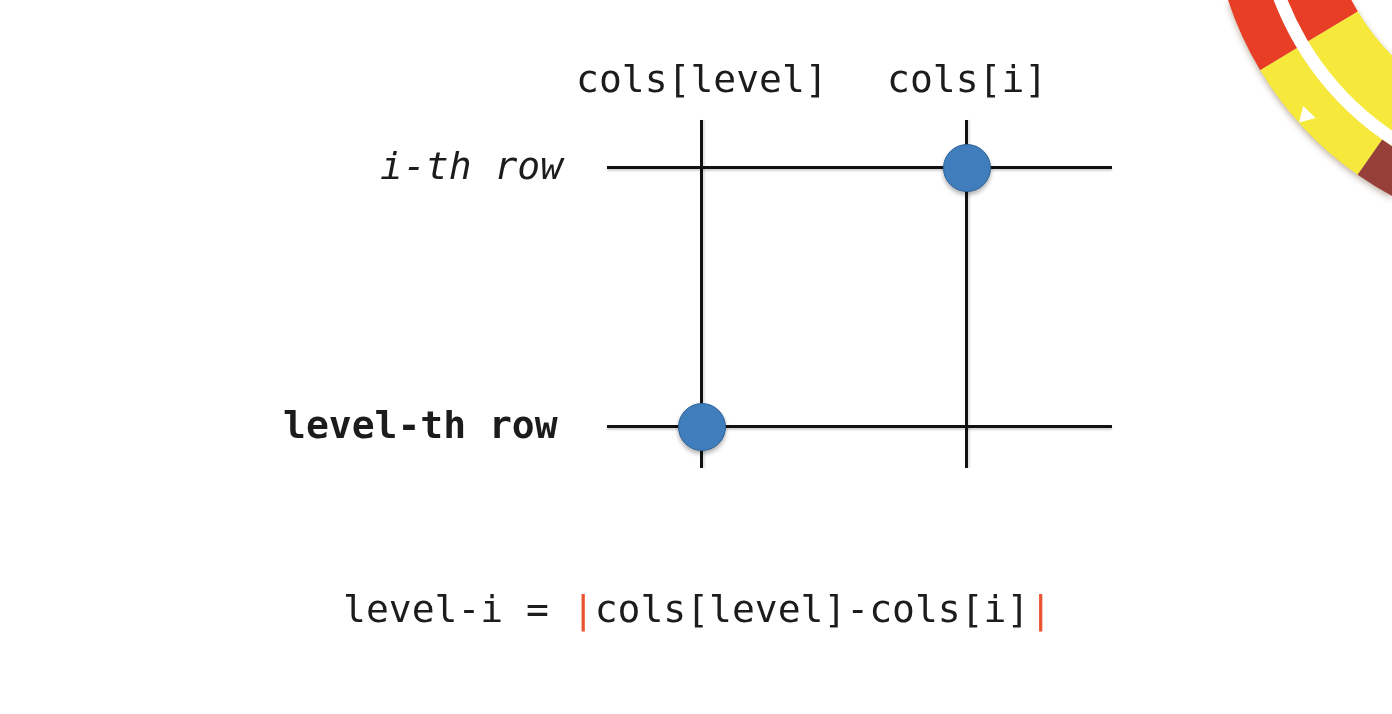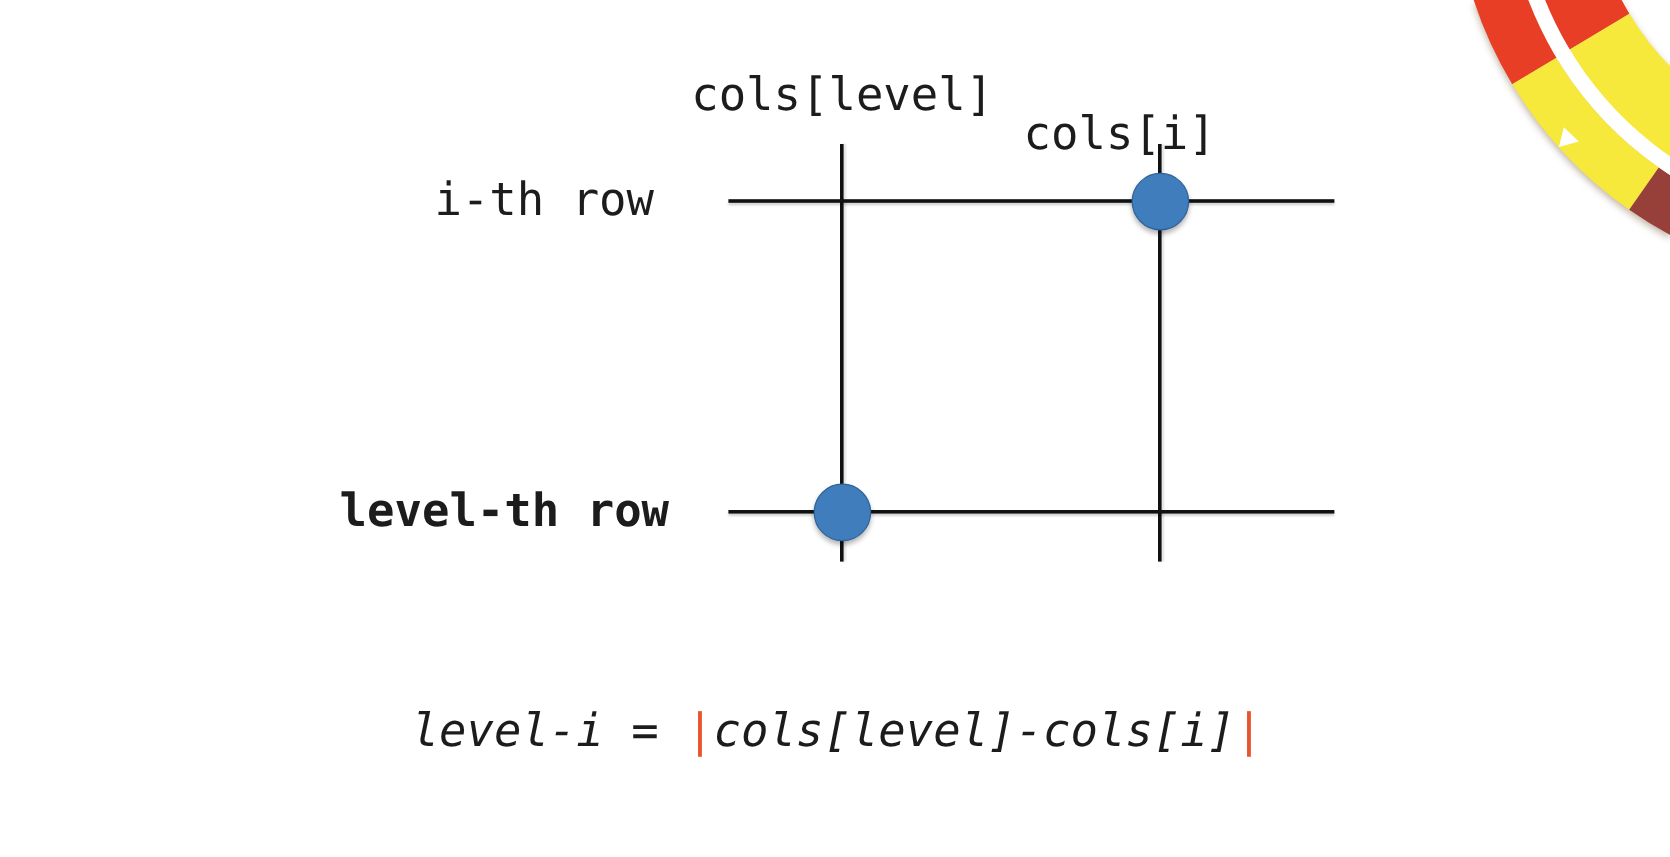--- a/index.html
+++ b/index.html
@@ -68,28 +68,28 @@
     <path d="M 137.4 -51.0 A 322.5 322.5 0 0 0 178.6 59.1" fill="none" stroke="#e83e26" stroke-width="43"></path>
     <path d="M 178.6 59.1 A 322.5 322.5 0 0 0 270.0 157.2" fill="none" stroke="#f6e93b" stroke-width="43"></path>
     <path d="M 270.0 157.2 A 322.5 322.5 0 0 0 477.5 214.7" fill="none" stroke="#97403a" stroke-width="43"></path>
 
     <path d="M 165.0 -55.9 A 294.5 294.5 0 0 0 475.6 186.8" fill="none" stroke="#ffffff" stroke-width="13"></path>
 
     <polygon points="201,107 216,115.5 201,124" fill="#ffffff" transform="rotate(14 206 115.5)"></polygon>
   </svg>
 
   <div class="mono" style="left:576px; top:60px;">cols[level]</div>
-  <div class="mono" style="left:853px; top:60px;margin-top:32px;">cols[i]</div>
+  <div class="mono" style="left:887px; top:60px;">cols[i]</div>
 
-  <div class="mono" style="left:362px; top:147px;">i-th row</div>
+  <div class="mono" style="left:380px; top:147px;font-style:italic;">i-th row</div>
   <div class="mono" style="left:283px; top:406px;font-weight:bold;">level-th row</div>
 
   <div class="vline" style="left:700px; top:120px; height:348px;"></div>
   <div class="vline" style="left:965px; top:120px; height:348px;"></div>
   <div class="hline" style="left:607px; top:166px; width:505px;"></div>
   <div class="hline" style="left:607px; top:425px; width:505px;"></div>
 
   <div class="dot" style="left:943px; top:144px;"></div>
   <div class="dot" style="left:678px; top:403px;"></div>
 
-  <div class="mono" style="left:343px; top:590px;font-style:italic;"><span>level-i = </span><span class="formula-pipe">|</span><span>cols[level]-cols[i]</span><span class="formula-pipe">|</span></div>
+  <div class="mono" style="left:343px; top:590px;"><span>level-i = </span><span class="formula-pipe">|</span><span>cols[level]-cols[i]</span><span class="formula-pipe">|</span></div>
 
 </div>
 
 </body></html>

